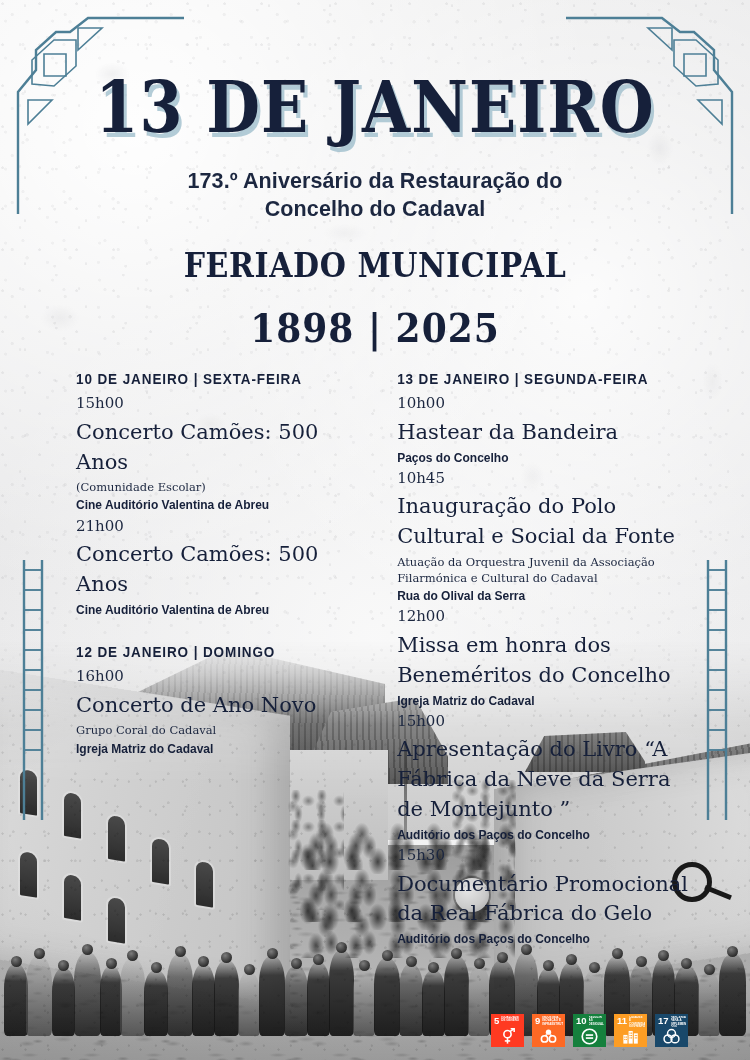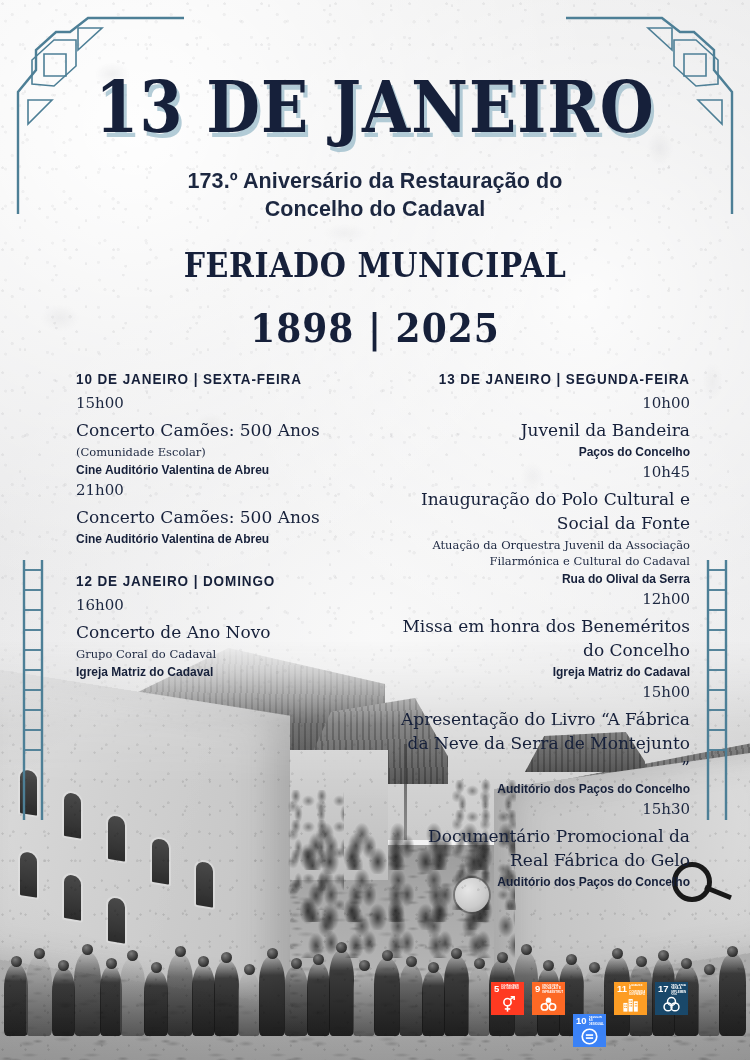--- a/index.html
+++ b/index.html
@@ -278,21 +278,21 @@
   }
 
   
   .programme {
     position: absolute;
     left: 76px; right: 60px; top: 372px;
     display: flex;
     gap: 38px;
   }
   .col { width: 290px; }
-  .col.right { width: 300px; text-align: right; }
+  .col.right { width: 300px; }
   .day-head {
     font-family: "Liberation Sans", sans-serif;
     font-weight: 700;
     font-size: 13.5px;
     letter-spacing: 0.9px;
     color: #16203a;
     margin: 0 0 6px 0;
     transform: scaleY(1.1);
     transform-origin: left center;
   }
@@ -300,21 +300,21 @@
   .ev { margin: 0 0 1px 0; }
   .ev-time {
     font-family: "DejaVu Serif", serif;
     font-size: 15px;
     font-weight: 400;
     color: #1c2740;
     line-height: 1.45;
   }
   .ev-title {
     font-family: "DejaVu Serif", serif;
-    font-size: 17px;
+    font-size: 21px;
     font-weight: 400;
     color: #16203a;
     line-height: 1.42;
     margin-top: 3px;
   }
   .ev-note {
     font-family: "DejaVu Serif", serif;
     font-size: 11.5px;
     font-weight: 400;
     color: #1c2740;
@@ -553,21 +553,21 @@
             <div class="ev-note">Grupo Coral do Cadaval</div>
             <div class="ev-place">Igreja Matriz do Cadaval</div>
           </div>
         </div>
       </div>
     <div class="col right" id="col-right">
         <div class="day-block">
           <div class="day-head">13 DE JANEIRO | SEGUNDA-FEIRA</div>
           <div class="ev">
             <div class="ev-time">10h00</div>
-            <div class="ev-title">Juvenil da Bandeira</div>
+            <div class="ev-title">Hastear da Bandeira</div>
             <div class="ev-place">Paços do Concelho</div>
           </div>
           <div class="ev">
             <div class="ev-time">10h45</div>
             <div class="ev-title">Inauguração do Polo Cultural e Social da Fonte</div>
             <div class="ev-note">Atuação da Orquestra Juvenil da Associação Filarmónica e Cultural do Cadaval</div>
             <div class="ev-place">Rua do Olival da Serra</div>
           </div>
           <div class="ev">
             <div class="ev-time">12h00</div>
@@ -613,21 +613,21 @@
         <div class="sdg-glyph">
           <svg width="19" height="19" viewBox="0 0 24 24">
             <circle cx="7" cy="15" r="4" fill="none" stroke="#fff" stroke-width="2"></circle>
             <circle cx="17" cy="15" r="4" fill="none" stroke="#fff" stroke-width="2"></circle>
             <circle cx="12" cy="6.5" r="3.4" fill="#fff"></circle>
             <line x1="9.6" y1="9.4" x2="8.6" y2="11.6" stroke="#fff" stroke-width="2"></line>
             <line x1="14.4" y1="9.4" x2="15.4" y2="11.6" stroke="#fff" stroke-width="2"></line>
           </svg>
         </div>
       </div>
-      <div class="sdg" style="background: #3b82f6; margin-top: 32px;">
+      <div class="sdg" style="background: #15803d;">
         <div class="sdg-top">
           <span class="sdg-num">10</span>
           <span class="sdg-label">REDUZIR AS DESIGUALDADES</span>
         </div>
         <div class="sdg-glyph">
           <svg width="19" height="19" viewBox="0 0 24 24">
             <circle cx="12" cy="12" r="9.2" fill="none" stroke="#fff" stroke-width="2.1"></circle>
             <line x1="7.4" y1="10.2" x2="16.6" y2="10.2" stroke="#fff" stroke-width="2.1"></line>
             <line x1="7.4" y1="14" x2="16.6" y2="14" stroke="#fff" stroke-width="2.1"></line>
           </svg>

